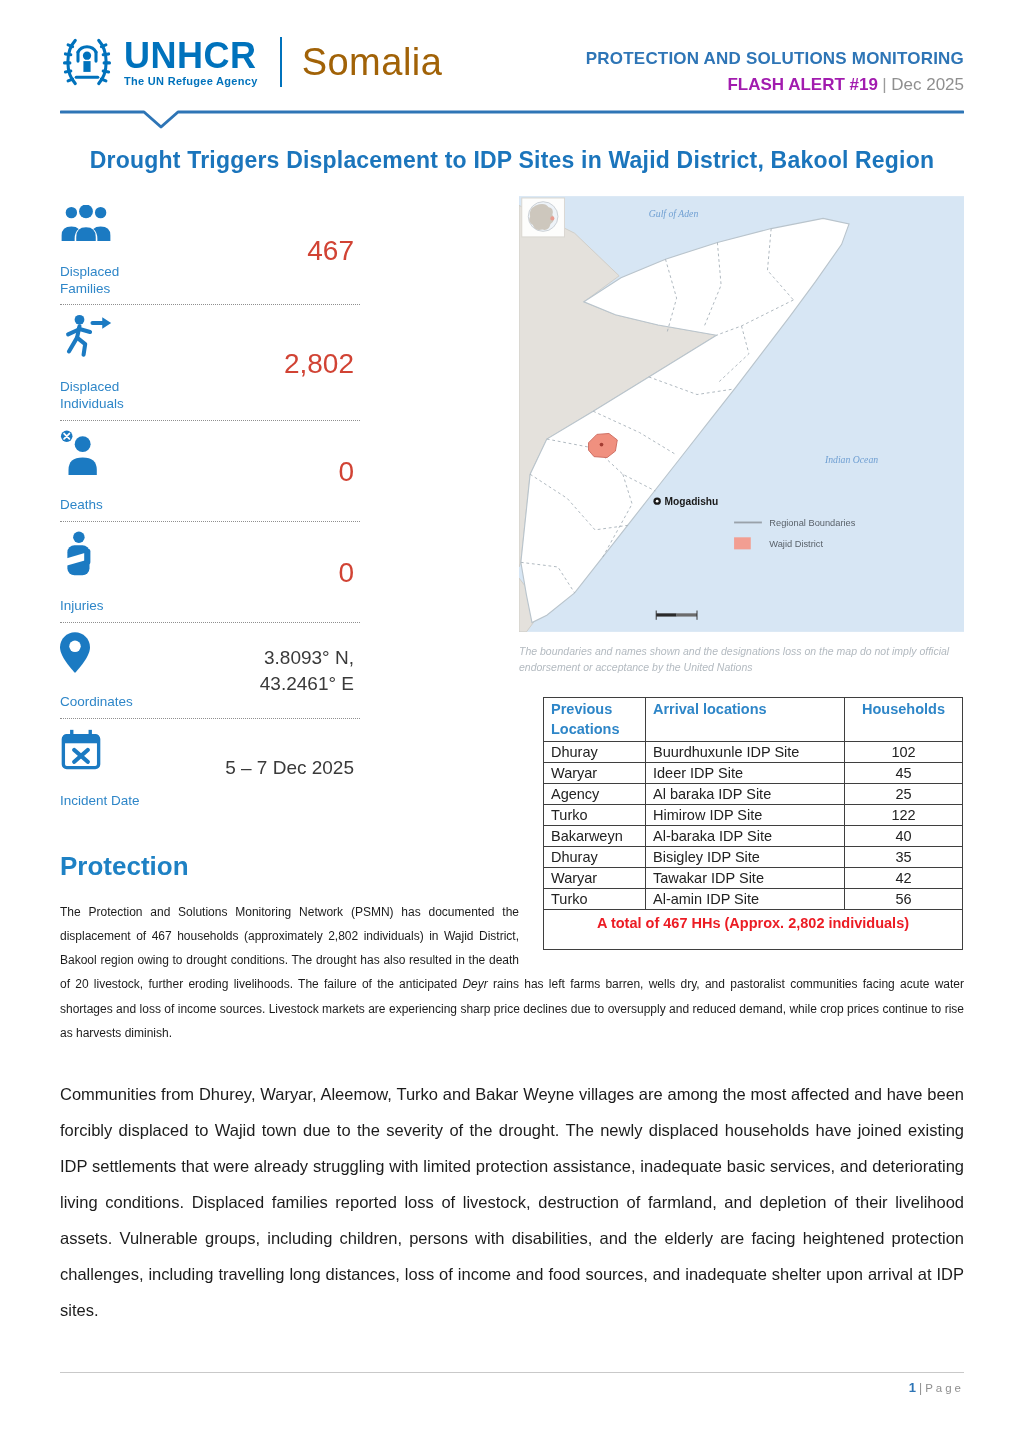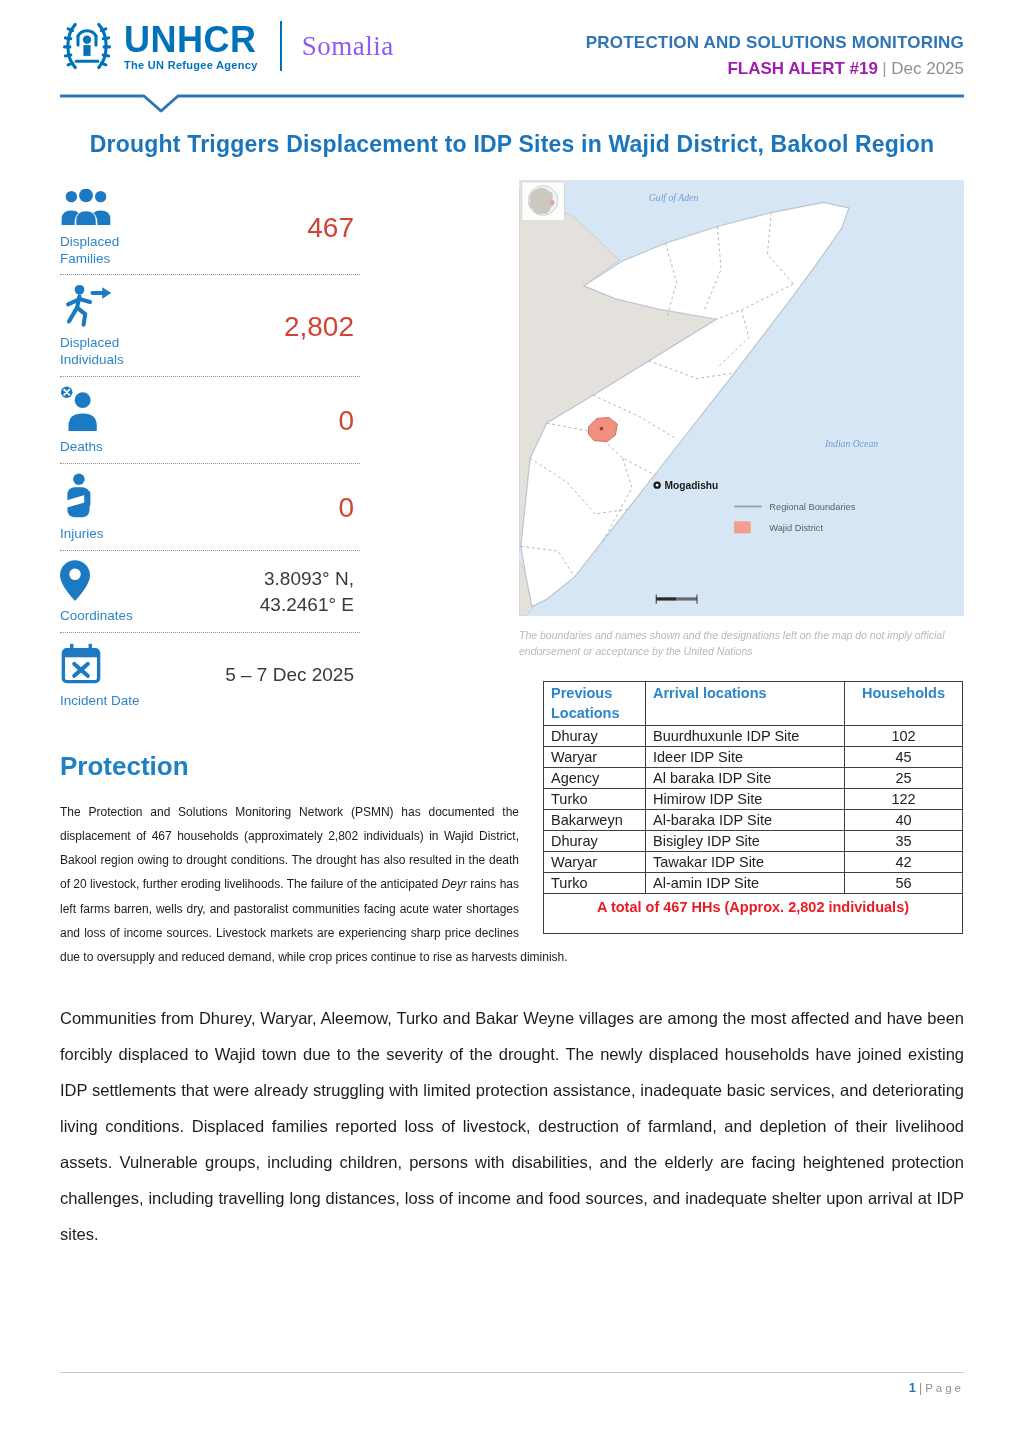--- a/index.html
+++ b/index.html
@@ -1,30 +1,30 @@
 <!DOCTYPE html>
 <html><head>
 <meta charset="utf-8">
 <style>
   * { box-sizing: border-box; margin: 0; padding: 0; }
   html,body { background:#ffffff; }
   body {
     width:1024px; height:1449px; position:relative; overflow:hidden;
     font-family:"Liberation Sans", sans-serif; color:#1f1f1f;
   }
-  .page { padding:18px 60px 0 60px; }
+  .page { padding:34px 60px 0 60px; }
 
   
   .hdr { display:flex; justify-content:space-between; align-items:flex-start; }
   .logo-wrap { display:flex; align-items:center; gap:10px; }
   .logo-text { display:flex; flex-direction:column; line-height:1; }
   .logo-org { font-size:36px; font-weight:bold; color:#0072bc; letter-spacing:0.5px; }
   .logo-tag { font-size:11px; font-weight:bold; color:#0072bc; margin-top:2px; letter-spacing:0.3px;}
   .logo-div { width:2px; height:50px; background:#0072bc; margin:0 10px 0 12px; }
-  .logo-country { font-size:27px; color:#8b5cf6; letter-spacing:0.5px;font-family:Liberation Serif, serif; }
+  .logo-country { font-size:38px; color:#a16207; letter-spacing:0.5px; }
   .hdr-right { text-align:right; padding-top:12px; line-height:1.55; }
   .hdr-program { font-size:17px; font-weight:bold; color:#2e75b6; letter-spacing:0.2px; }
   .hdr-alert  { font-size:17px; font-weight:bold; color:#a21caf; }
   .hdr-sep    { font-size:17px; color:#9b9b9b; font-weight:normal; }
   .hdr-date   { font-size:17px; color:#8f8f8f; }
   .rule-notch { display:block; margin-top:10px; }
 
   
   .doc-title {
     margin-top:16px; text-align:center; font-size:23px; font-weight:bold;
@@ -46,21 +46,21 @@
   .idp-table .col-prev { width:102px; }
   .idp-table tfoot td {
     color:#ec1c24; font-weight:bold; text-align:center; padding:5px 4px 18px 4px; font-size:14.5px;
   }
 
   
   .stats { width:300px; }
   .stat-row { display:flex; align-items:center; padding:9px 0 7px 0; }
   .stat-row + .stat-row { border-top:1px dotted #8f8f8f; }
   .stat-left { width:128px; flex:none; }
-  .stat-label { font-size:13.5px; color:#2e86c8; margin-top:3px; line-height:1.25; max-width:92px; }
+  .stat-label { font-size:13.5px; color:#2e86c8; margin-top:17px; line-height:1.25; max-width:92px; }
   .stat-value { flex:1; text-align:right; font-size:28px; color:#d14334; padding-right:6px; }
   .stat-value.dark { font-size:19px; color:#3a3a3a; line-height:1.4; }
 
   
   .bg-head { font-size:26px; font-weight:bold; color:#1e81c4; margin:34px 0 18px 0; }
   .para1 { font-size:12px; line-height:2.02; text-align:justify; color:#1c1c1c; }
   .para2 { clear:both; margin-top:32px; font-size:16.5px; line-height:2.18; text-align:justify; color:#1c1c1c; }
   .it { font-style:italic; }
 
   
@@ -172,21 +172,21 @@
         </g>
 
         <g>
           <rect x="3" y="2" width="46" height="42" fill="#fdfdfc" stroke="#d8d5cf" stroke-width="1"></rect>
           <circle cx="26" cy="22" r="16" fill="#eef3f8" stroke="#c8cdd3" stroke-width="1"></circle>
           <path d="M18 10 q10 -4 14 2 q6 1 4 8 q4 6 -2 10 q-2 8 -9 6 q-8 2 -10 -5 q-6 -3 -3 -9 q-2 -8 6 -12 z" fill="#cdc7bd"></path>
           <circle cx="36" cy="24" r="2.2" fill="#e89b8f"></circle>
         </g>
       </svg>
 
-      <div class="map-caption">The boundaries and names shown and the designations left on the map do not imply official endorsement or acceptance by the United Nations</div>
+      <div class="map-caption">The boundaries and names shown and the designations loss on the map do not imply official endorsement or acceptance by the United Nations</div>
 
       <table class="idp-table">
         <thead>
           <tr>
             <th class="col-prev">Previous Locations</th>
             <th>Arrival locations</th>
             <th class="col-hh">Households</th>
           </tr>
         </thead>
         <tbody>

